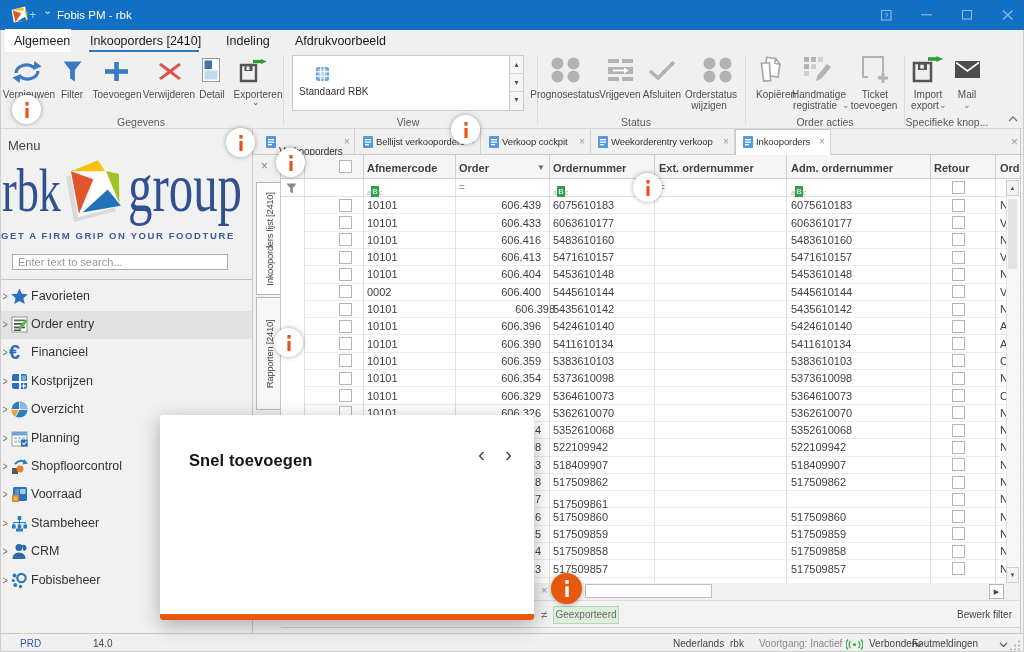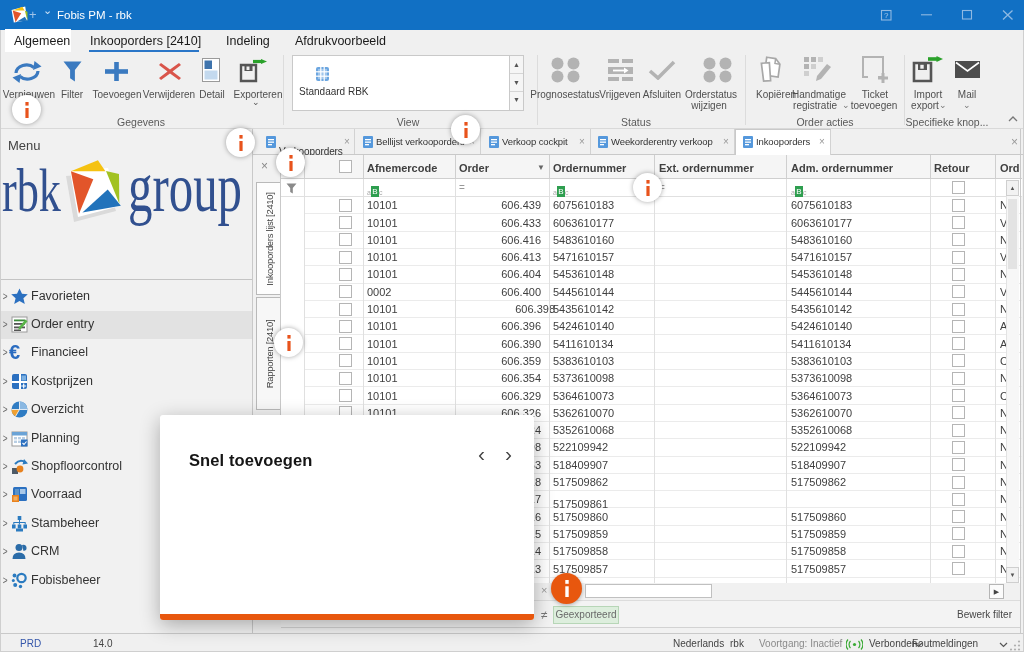--- a/index.html
+++ b/index.html
@@ -272,20 +272,22 @@
   <svg class="abs" style="left:0px;top:31px" width="250" height="68" viewBox="0 0 250 68">
     <text x="2" y="51" font-size="62" font-family="Liberation Serif" fill="#31508f" textLength="59" lengthAdjust="spacingAndGlyphs">rbk</text>
     <text x="128" y="51" font-size="70" font-family="Liberation Serif" fill="#31508f" textLength="114" lengthAdjust="spacingAndGlyphs">group</text>
     <polygon points="66,16 104,13 116,51 74,62" fill="#dadada"></polygon>
     <polygon points="70,11 108,8 120,46 78,57" fill="#fff"></polygon>
     <polygon points="70.9,11.3 97.9,0.3 105.4,11.3" fill="#f5c211"></polygon>
     <polygon points="70.9,11.3 93.3,19.3 79,53.8" fill="#e2552a"></polygon>
     <polygon points="106,11 119,14 119.3,43.5" fill="#a2c222"></polygon>
     <polygon points="82.4,52.6 107.7,29.6 120.9,45.7" fill="#2273bb"></polygon>
   </svg>
+  <div class="abs" style="left:1px;top:101px;width:243px;font-size:9.5px;font-weight:bold;color:#3d5a99;letter-spacing:1.6px;white-space:nowrap;">GET A FIRM GRIP ON YOUR FOODTURE</div>
+  <div class="abs" style="left:12px;top:125px;width:216px;height:16px;background:#fff;border:1px solid #ababab;font-size:11px;color:#999;padding-left:5px;line-height:14px;">Enter text to search...</div>
   <div class="abs" style="left:0px;top:150px;width:252px;height:1px;background:#c4c4c4;"></div>
 
   <div class="mitem" style="top:154px;">
       <span class="chev">&gt;</span>
     <svg class="ico" viewBox="0 0 17 17">
         <polygon points="8.5,0.5 11,5.8 16.8,6.3 12.4,10.2 13.8,16 8.5,12.9 3.2,16 4.6,10.2 0.2,6.3 6,5.8" fill="#2b70c0"></polygon>
       </svg>
     <span class="txt">Favorieten</span>
     </div>
   <div class="mitem" style="top:182px;background:#e2e2e2;">

